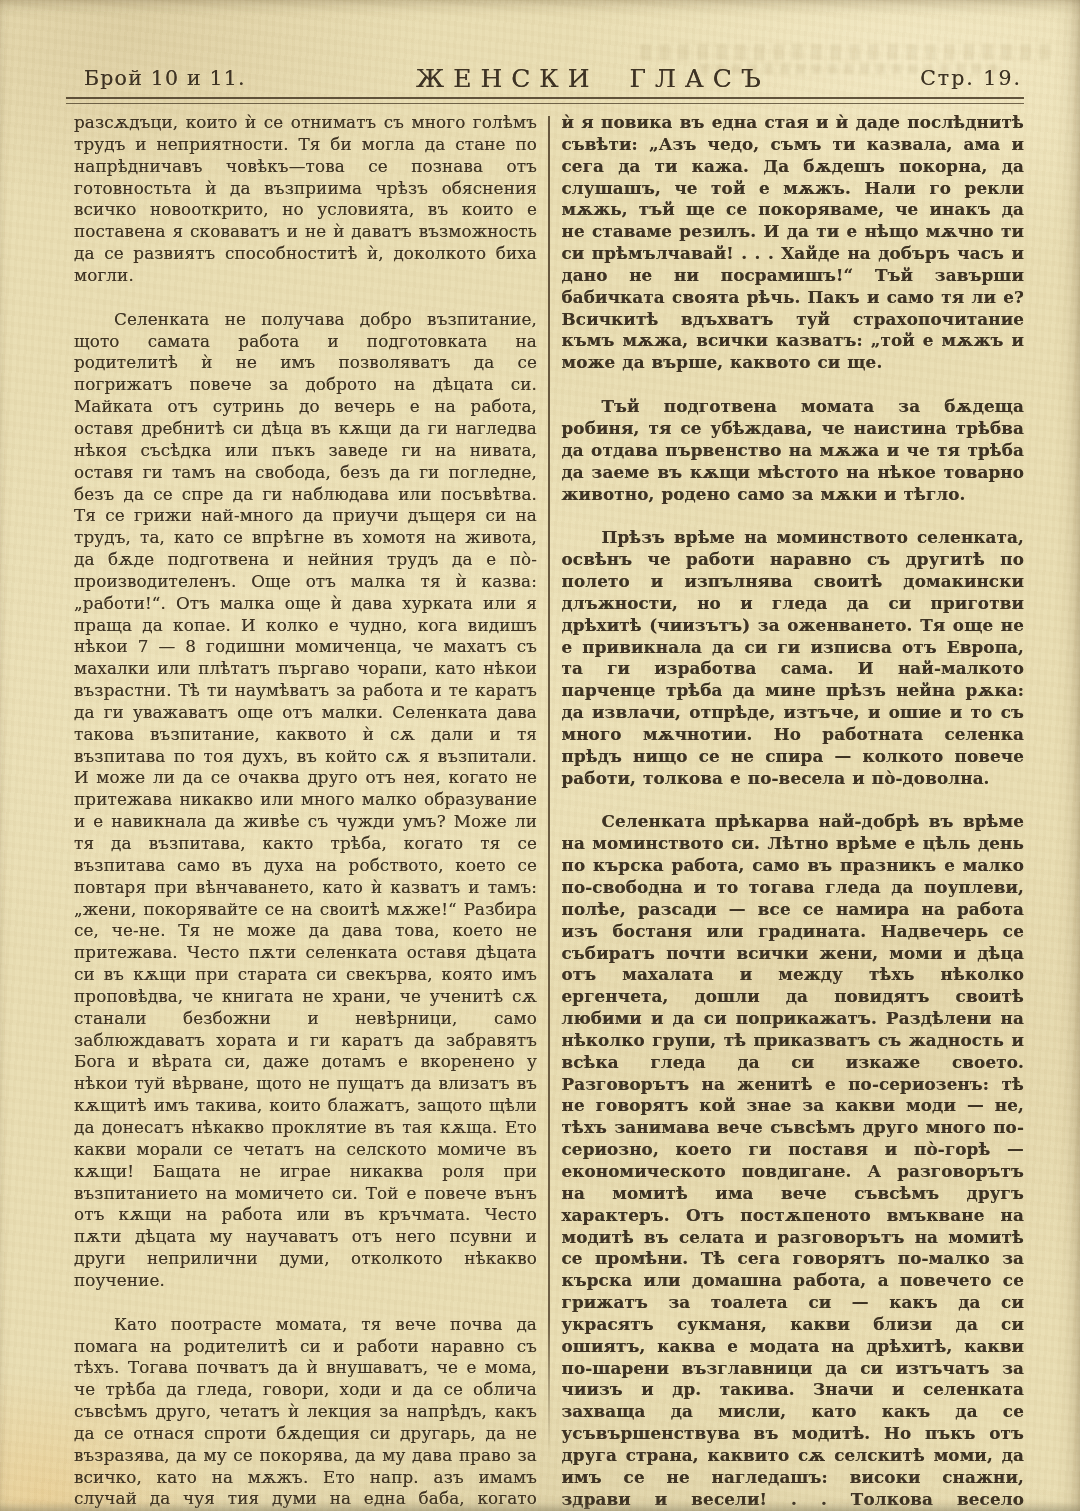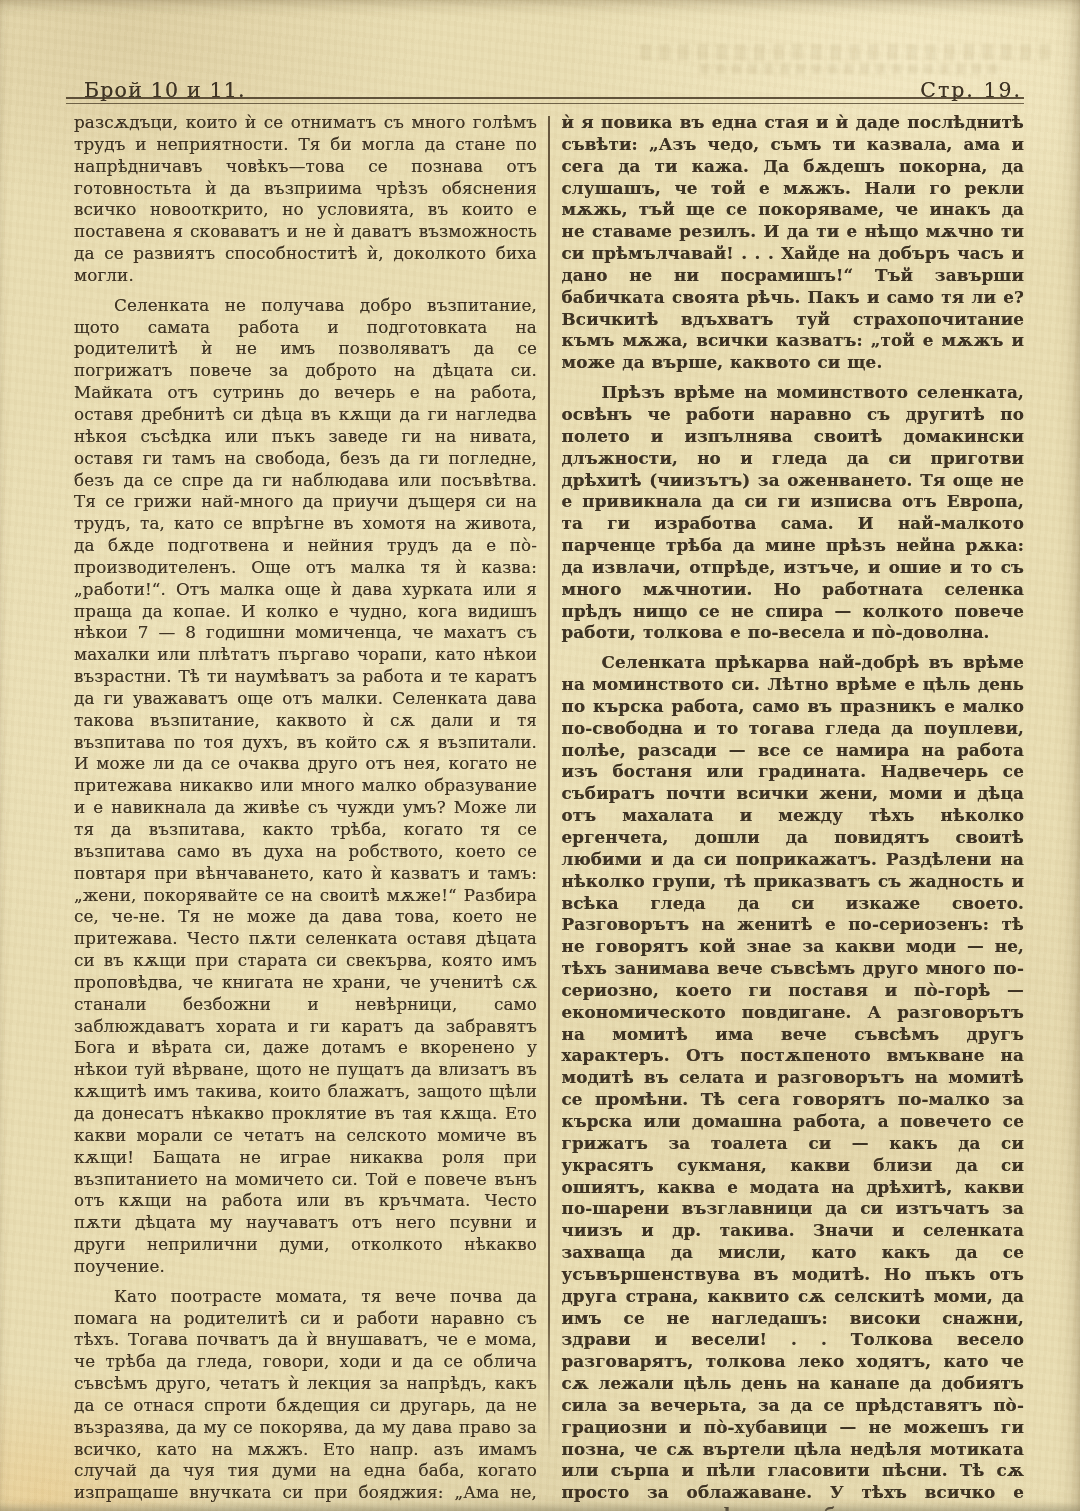--- a/index.html
+++ b/index.html
@@ -61,21 +61,21 @@
     width: 300px;
     height: 10px;
     background: repeating-linear-gradient(90deg,
       rgba(130,105,60,0.10) 0 9px, rgba(130,105,60,0) 9px 16px);
     filter: blur(1.4px);
     border-radius: 2px;
     pointer-events: none;
   }
   .masthead {
     position: absolute;
-    top: 12px;
+    top: 0;
     left: 0;
     right: 0;
     height: 96px;
     display: flex;
     align-items: flex-end;
     justify-content: space-between;
     padding: 0 58px 6px 84px;
     box-sizing: border-box;
   }
   .issue, .pagenum {
@@ -128,58 +128,60 @@
   }
   p.body-text {
     margin: 0;
     font-size: 16.8px;
     line-height: 21.85px;
     text-align: justify;
     letter-spacing: 0.12px;
     word-spacing: 1px;
     text-shadow: 0 0 0.45px rgba(62,51,36,0.55);
   }
-  p.body-text.indent { text-indent: 40px; margin-top: 8px; }
+  p.body-text.indent { text-indent: 40px; margin-top: 22px; }
   .bottom-strip {
     position: absolute;
     left: 0;
     right: 0;
     bottom: 0;
     height: 9px;
     background: linear-gradient(to bottom, rgba(140,135,105,0.0), rgba(150,145,115,0.38));
     pointer-events: none;
   }
 </style>
 </head>
 <body>
 
 <div class="page">
 
   <div class="ghost"></div>
   <div class="ghost2"></div>
 
   <header class="masthead">
     <span class="issue">Брой 10 и 11.</span>
+    <h1 class="title">ЖЕНСКИ ГЛАСЪ</h1>
     <span class="pagenum">Стр. 19.</span>
   </header>
 
   <div class="double-rule"></div>
 
   <main class="columns">
 
     <section class="col col-left">
       <p class="body-text">разсѫдъци, които ѝ се отниматъ съ много голѣмъ трудъ и неприятности. Тя би могла да стане по напрѣдничавъ човѣкъ—това се познава отъ готовностьта ѝ да възприима чрѣзъ обяснения всичко новооткрито, но условията, въ които е поставена я сковаватъ и не ѝ даватъ възможность да се развиятъ способноститѣ ѝ, доколкото биха могли.</p>
       <p class="body-text indent">Селенката не получава добро възпитание, щото самата работа и подготовката на родителитѣ ѝ не имъ позволяватъ да се погрижатъ повече за доброто на дѣцата си. Майката отъ сутринь до вечерь е на работа, оставя дребнитѣ си дѣца въ кѫщи да ги нагледва нѣкоя съсѣдка или пъкъ заведе ги на нивата, оставя ги тамъ на свобода, безъ да ги погледне, безъ да се спре да ги наблюдава или посъвѣтва. Тя се грижи най-много да приучи дъщеря си на трудъ, та, като се впрѣгне въ хомотя на живота, да бѫде подготвена и нейния трудъ да е пò-производителенъ. Още отъ малка тя ѝ казва: „работи!“. Отъ малка още ѝ дава хурката или я праща да копае. И колко е чудно, кога видишъ нѣкои 7 — 8 годишни момиченца, че махатъ съ махалки или плѣтатъ пъргаво чорапи, като нѣкои възрастни. Тѣ ти наумѣватъ за работа и те каратъ да ги уважаватъ още отъ малки. Селенката дава такова възпитание, каквото ѝ сѫ дали и тя възпитава по тоя духъ, въ който сѫ я възпитали. И може ли да се очаква друго отъ нея, когато не притежава никакво или много малко образувание и е навикнала да живѣе съ чужди умъ? Може ли тя да възпитава, както трѣба, когато тя се възпитава само въ духа на робството, което се повтаря при вѣнчаването, като ѝ казватъ и тамъ: „жени, покорявайте се на своитѣ мѫже!“ Разбира се, че-не. Тя не може да дава това, което не притежава. Често пѫти селенката оставя дѣцата си въ кѫщи при старата си свекърва, която имъ проповѣдва, че книгата не храни, че ученитѣ сѫ станали безбожни и невѣрници, само заблюждаватъ хората и ги каратъ да забравятъ Бога и вѣрата си, даже дотамъ е вкоренено у нѣкои туй вѣрване, щото не пущатъ да влизатъ въ кѫщитѣ имъ такива, които блажатъ, защото щѣли да донесатъ нѣкакво проклятие въ тая кѫща. Ето какви морали се четатъ на селското момиче въ кѫщи! Бащата не играе никаква роля при възпитанието на момичето си. Той е повече вънъ отъ кѫщи на работа или въ кръчмата. Често пѫти дѣцата му научаватъ отъ него псувни и други неприлични думи, отколкото нѣкакво поучение.</p>
       <p class="body-text indent">Като поотрасте момата, тя вече почва да помага на родителитѣ си и работи наравно съ тѣхъ. Тогава почватъ да ѝ внушаватъ, че е мома, че трѣба да гледа, говори, ходи и да се облича съвсѣмъ друго, четатъ ѝ лекция за напрѣдъ, какъ да се отнася спроти бѫдещия си другарь, да не възразява, да му се покорява, да му дава право за всичко, като на мѫжъ. Ето напр. азъ имамъ случай да чуя тия думи на една баба, когато изпращаше внучката си при бояджия: „Ама не, както си знаешъ ти — да вървишъ лудешката, ами да прѣстѫпяшъ пò-кротко, да наведешъ очи и да гледашъ низко, низко, че знаешъ ли хората си нѣматъ работа — ще речатъ: „вижъ, момиче е, а пъкъ какъ ходи и си върти очитѣ“. Другъ пѫть пъкъ извеждаха една мома на вѣнчаване. Баба</p>
     </section>
 
     <div class="col-divider"></div>
 
     <section class="col col-right">
       <p class="body-text">ѝ я повика въ една стая и ѝ даде послѣднитѣ съвѣти: „Азъ чедо, съмъ ти казвала, ама и сега да ти кажа. Да бѫдешъ покорна, да слушашъ, че той е мѫжъ. Нали го рекли мѫжь, тъй ще се покоряваме, че инакъ да не ставаме резилъ. И да ти е нѣщо мѫчно ти си прѣмълчавай! . . . Хайде на добъръ часъ и дано не ни посрамишъ!“ Тъй завърши бабичката своята рѣчь. Пакъ и само тя ли е? Всичкитѣ вдъхватъ туй страхопочитание къмъ мѫжа, всички казватъ: „той е мѫжъ и може да върше, каквото си ще.</p>
+      <p class="body-text indent">Тъй подготвена момата за бѫдеща робиня, тя се убѣждава, че наистина трѣбва да отдава първенство на мѫжа и че тя трѣба да заеме въ кѫщи мѣстото на нѣкое товарно животно, родено само за мѫки и тѣгло.</p>
       <p class="body-text indent">Прѣзъ врѣме на моминството селенката, освѣнъ че работи наравно съ другитѣ по полето и изпълнява своитѣ домакински длъжности, но и гледа да си приготви дрѣхитѣ (чиизътъ) за оженването. Тя още не е привикнала да си ги изписва отъ Европа, та ги изработва сама. И най-малкото парченце трѣба да мине прѣзъ нейна рѫка: да извлачи, отпрѣде, изтъче, и ошие и то съ много мѫчнотии. Но работната селенка прѣдъ нищо се не спира — колкото повече работи, толкова е по-весела и пò-доволна.</p>
       <p class="body-text indent">Селенката прѣкарва най-добрѣ въ врѣме на моминството си. Лѣтно врѣме е цѣль день по кърска работа, само въ празникъ е малко по-свободна и то тогава гледа да поуплеви, полѣе, разсади — все се намира на работа изъ бостаня или градината. Надвечерь се събиратъ почти всички жени, моми и дѣца отъ махалата и между тѣхъ нѣколко ергенчета, дошли да повидятъ своитѣ любими и да си поприкажатъ. Раздѣлени на нѣколко групи, тѣ приказватъ съ жадность и всѣка гледа да си изкаже своето. Разговорътъ на женитѣ е по-сериозенъ: тѣ не говорятъ кой знае за какви моди — не, тѣхъ занимава вече съвсѣмъ друго много по-сериозно, което ги поставя и пò-горѣ — економическото повдигане. А разговорътъ на момитѣ има вече съвсѣмъ другъ характеръ. Отъ постѫпеното вмъкване на модитѣ въ селата и разговорътъ на момитѣ се промѣни. Тѣ сега говорятъ по-малко за кърска или домашна работа, а повечето се грижатъ за тоалета си — какъ да си украсятъ сукманя, какви близи да си ошиятъ, каква е модата на дрѣхитѣ, какви по-шарени възглавници да си изтъчатъ за чиизъ и др. такива. Значи и селенката захваща да мисли, като какъ да се усъвършенствува въ модитѣ. Но пъкъ отъ друга страна, каквито сѫ селскитѣ моми, да имъ се не нагледашъ: високи снажни, здрави и весели! . . Толкова весело разговарятъ, толкова леко ходятъ, като че сѫ лежали цѣль день на канапе да добиятъ сила за вечерьта, за да се прѣдставятъ пò-грациозни и пò-хубавици — не можешъ ги позна, че сѫ въртели цѣла недѣля мотиката или сърпа и пѣли гласовити пѣсни. Тѣ сѫ просто за облажаване. У тѣхъ всичко е естествено: смѣхъ и обноски, говоръ и движения — всичко. Тѣ не помислюватъ, че се намиратъ прѣдъ любовницитѣ си, та да си постиснатъ устнитѣ, да си изтьнчатъ гласа, да се изсмѣятъ прѣсѣчено или да понаправятъ гримаси — въобще да изглеждатъ по-привлекателни</p>
     </section>
 
   </main>
 
   <div class="bottom-strip"></div>
 
 </div>
 

